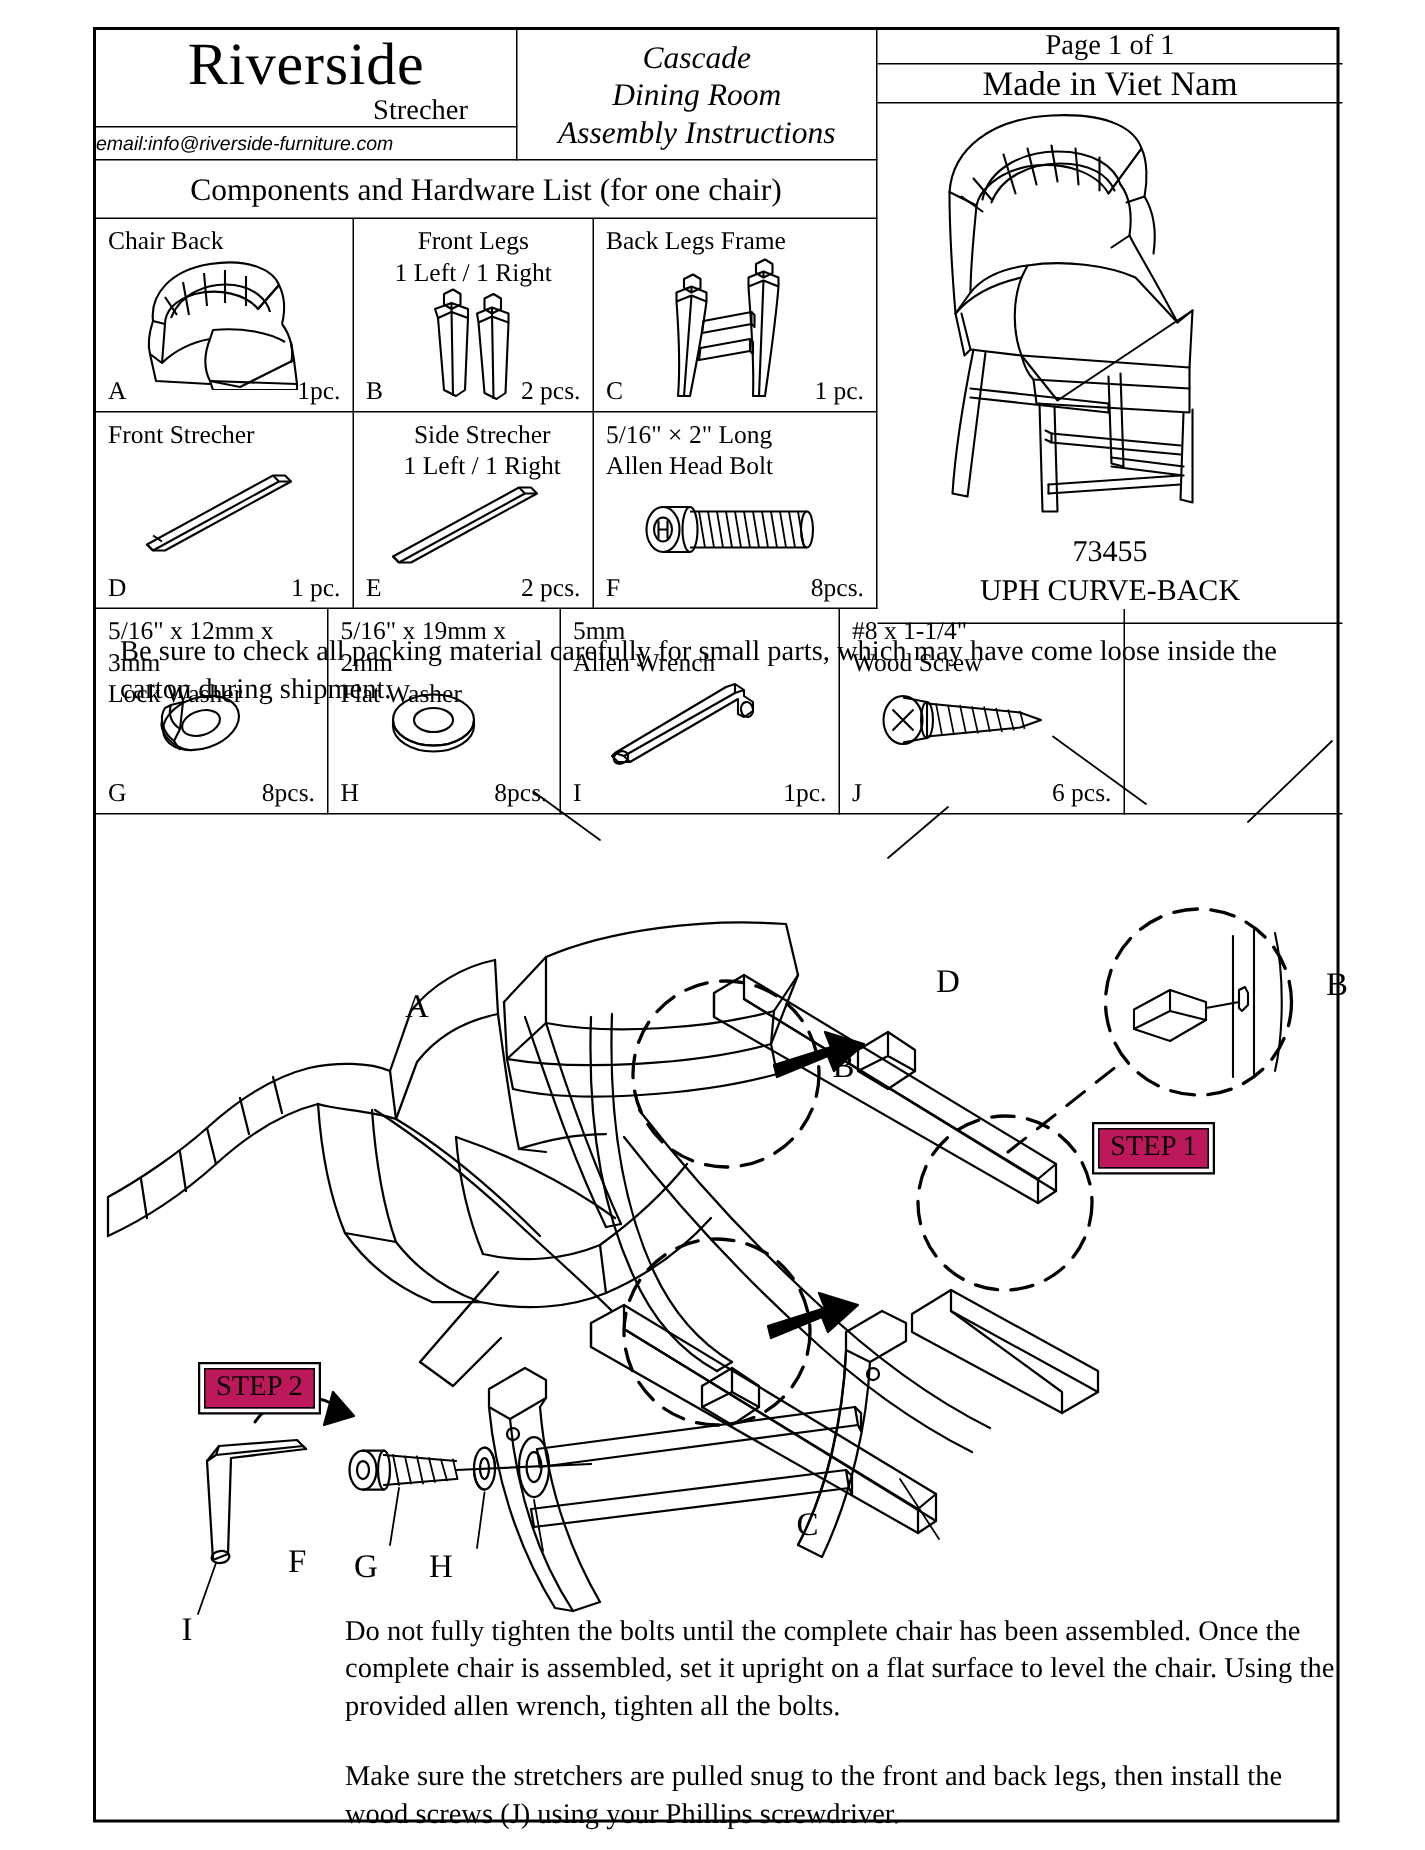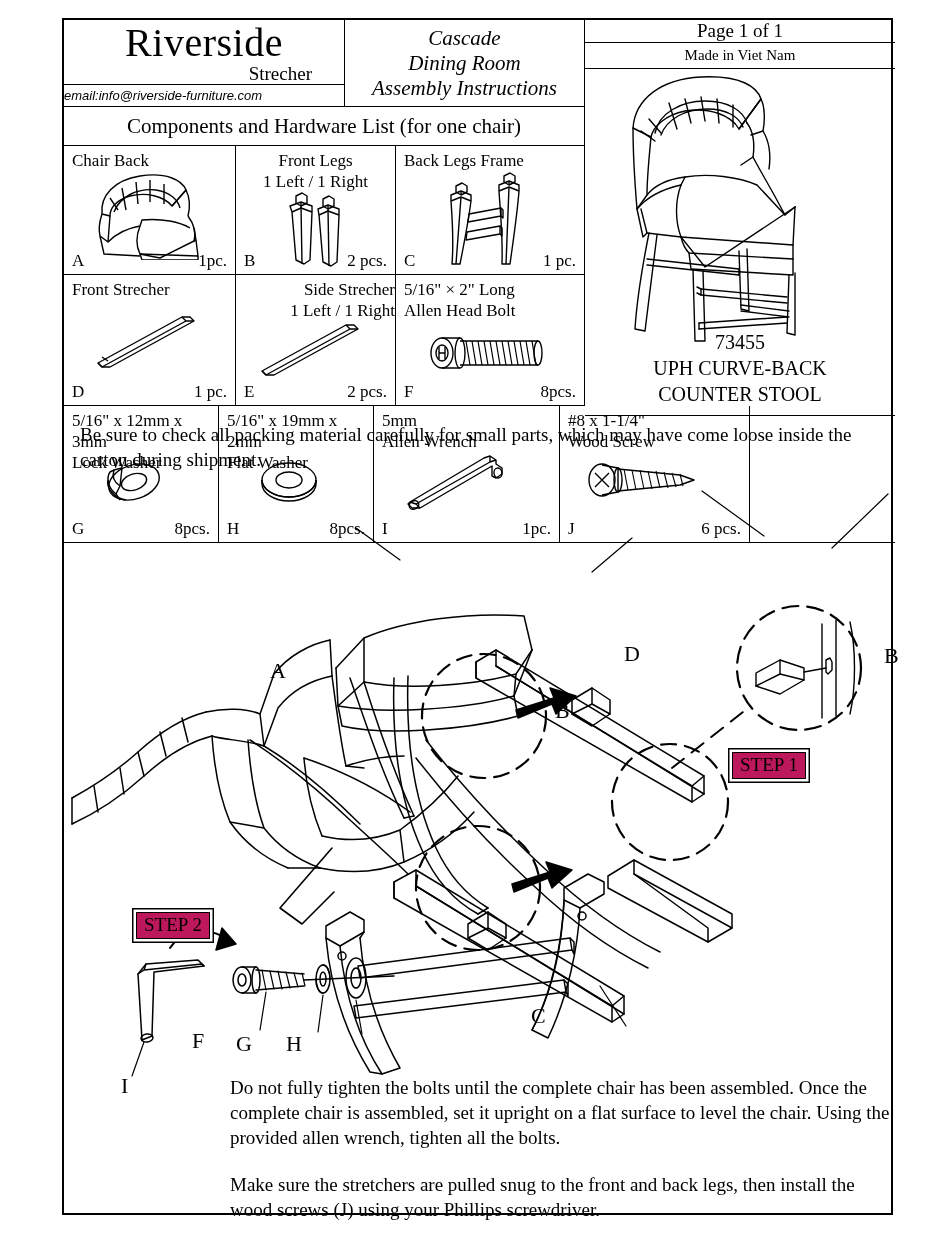--- a/index.html
+++ b/index.html
@@ -13,21 +13,21 @@
   .brand-sub{position:absolute;right:32px;top:44px;font-size:19px;line-height:20px;}
   .hdr-email{left:0;top:65px;width:281px;height:22px;border-right:1.5px solid #000;border-bottom:1.5px solid #000;
     display:flex;align-items:center;justify-content:flex-start;}
   .hdr-email span{font-family:"Liberation Sans",sans-serif;font-style:italic;font-size:13px;}
   .hdr-title{left:281px;top:0;width:240px;height:87px;border-right:1.5px solid #000;border-bottom:1.5px solid #000;
     display:flex;flex-direction:column;align-items:center;justify-content:center;}
   .hdr-title div{font-style:italic;font-size:21px;line-height:25px;}
   .hdr-page{left:521px;top:0;width:310px;height:23px;border-bottom:1.5px solid #000;
     display:flex;align-items:center;justify-content:center;font-size:19px;}
   .hdr-made{left:521px;top:23px;width:310px;height:26px;border-bottom:1.5px solid #000;
-    display:flex;align-items:center;justify-content:center;font-size:15px;}
+    display:flex;align-items:center;justify-content:center;font-size:23px;}
 
   
   .comp-bar{left:0;top:87px;width:521px;height:39px;border-right:1.5px solid #000;border-bottom:1.5px solid #000;
     display:flex;align-items:center;justify-content:center;font-size:21px;}
 
   
   .cell{border-right:1.5px solid #000;border-bottom:1.5px solid #000;}
   .cell .ttl{position:absolute;left:8px;top:4px;font-size:17px;line-height:21px;}
   .cell .id{position:absolute;left:8px;bottom:3px;font-size:17px;}
   .cell .qty{position:absolute;right:8px;bottom:3px;font-size:17px;}
@@ -123,21 +123,20 @@
             <path d="M152 238 L200 244"></path>
           <path d="M110 250 L198 244"></path>
             <path d="M110 256 L198 250"></path>
           <path d="M110 250 L110 256"></path>
         </g>
       </svg>
     </div>
     <div class="prod-txt">
       <div>73455</div>
       <div>UPH CURVE-BACK</div>
-      <div>COUNTER STOOL</div>
     </div>
   </div>
 
   <div class="abs cell" style="left:0;top:126px;width:172px;height:129px;">
     <div class="ttl"><span>Chair Back</span></div>
     <div class="art">
       <svg width="140" height="90" viewBox="0 0 140 90" style="left:22px;top:24px;">
         <g fill="none" stroke="#000" stroke-width="1.4" stroke-linejoin="round">
           <path d="M16 44 C14 26 28 10 54 6 C80 2 96 10 100 20 L86 36 C78 26 60 22 44 26 C30 30 24 38 24 46 Z"></path>
           <path d="M24 46 L22 72 L14 66 C12 58 14 50 16 44"></path>
@@ -223,21 +222,21 @@
             <path d="M102 14 L18 60"></path>
           <path d="M18 50 L24 54"></path>
         </g>
       </svg>
     </div>
     <div class="id">D</div>
     <div class="qty">1 pc.</div>
   </div>
 
   <div class="abs cell" style="left:172px;top:255px;width:160px;height:131px;">
-    <div class="ttl" style="left:12px;right:0;text-align:right;">
+    <div class="ttl" style="left:12px;right:0;text-align:center;">
       <div>Side Strecher</div>
       <div>1 Left / 1 Right</div>
     </div>
     <div class="art">
       <svg width="130" height="70" viewBox="0 0 130 70" style="left:14px;top:44px;">
         <g fill="none" stroke="#000" stroke-width="1.4" stroke-linejoin="round">
           <path d="M12 52 L96 6 L104 6 L108 10 L24 56 L16 56 Z"></path>
           <path d="M12 52 L16 56"></path>
             <path d="M96 6 L100 10 L108 10"></path>
             <path d="M100 10 L16 56"></path>

